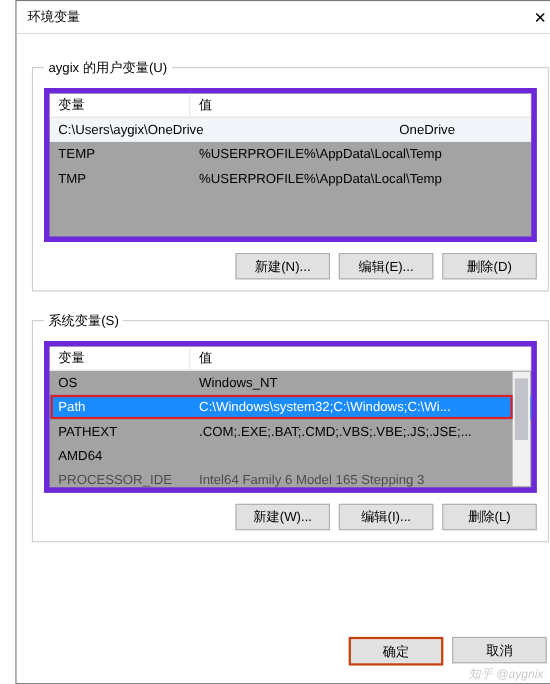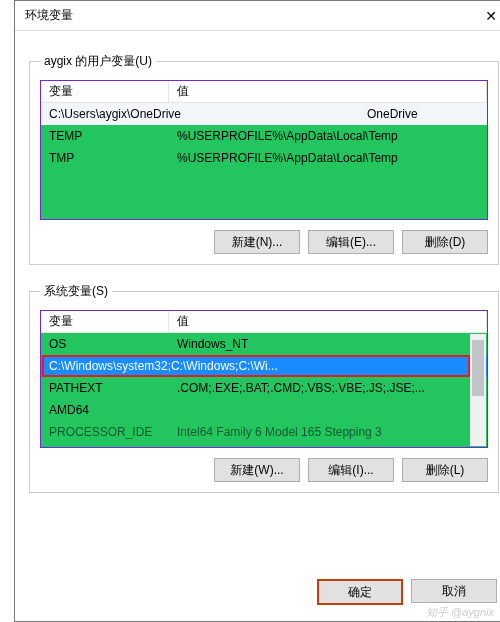--- a/index.html
+++ b/index.html
@@ -29,25 +29,25 @@
     font-family: Arial, sans-serif;
   }
   .content { padding: 10px 14px 0 14px; flex:1; }
   fieldset {
     border: 1px solid #ccc;
     margin: 12px 0 0 0;
     padding: 10px 10px 10px 10px;
   }
   legend { padding: 0 4px; font-size: 12px; }
   .tbl-wrap {
-    border: 1px solid #6d28d9;
+    border: 5px solid #6d28d9;
     height: 140px;
     overflow: hidden;
     position: relative;
-    background:#22c55e;
+    background:#a3a3a3;
   }
   .tbl-wrap.system { height: 138px; }
   .tbl-head {
     display:flex;
     background:#fff;
     border-bottom: 1px solid #e5e5e5;
     height: 22px;
     align-items:center;
   }
   .tbl-head .col {
@@ -184,20 +184,21 @@
         <div class="tbl-head">
           <div class="col col-name">变量</div>
           <div class="col col-val">值</div>
         </div>
         <div class="tbl-body">
           <div class="row">
             <div class="cell col-name">OS</div>
             <div class="cell col-val">Windows_NT</div>
           </div>
           <div class="row sel-hl" style="position:relative;">
+            <div class="cell col-name">Path</div>
             <div class="cell col-val">C:\Windows\system32;C:\Windows;C:\Wi...</div>
           </div>
           <div class="row">
             <div class="cell col-name">PATHEXT</div>
             <div class="cell col-val">.COM;.EXE;.BAT;.CMD;.VBS;.VBE;.JS;.JSE;...</div>
           </div>
           <div class="row">
             <div class="cell col-val">AMD64</div>
           </div>
           <div class="row" style="opacity:.55;">

